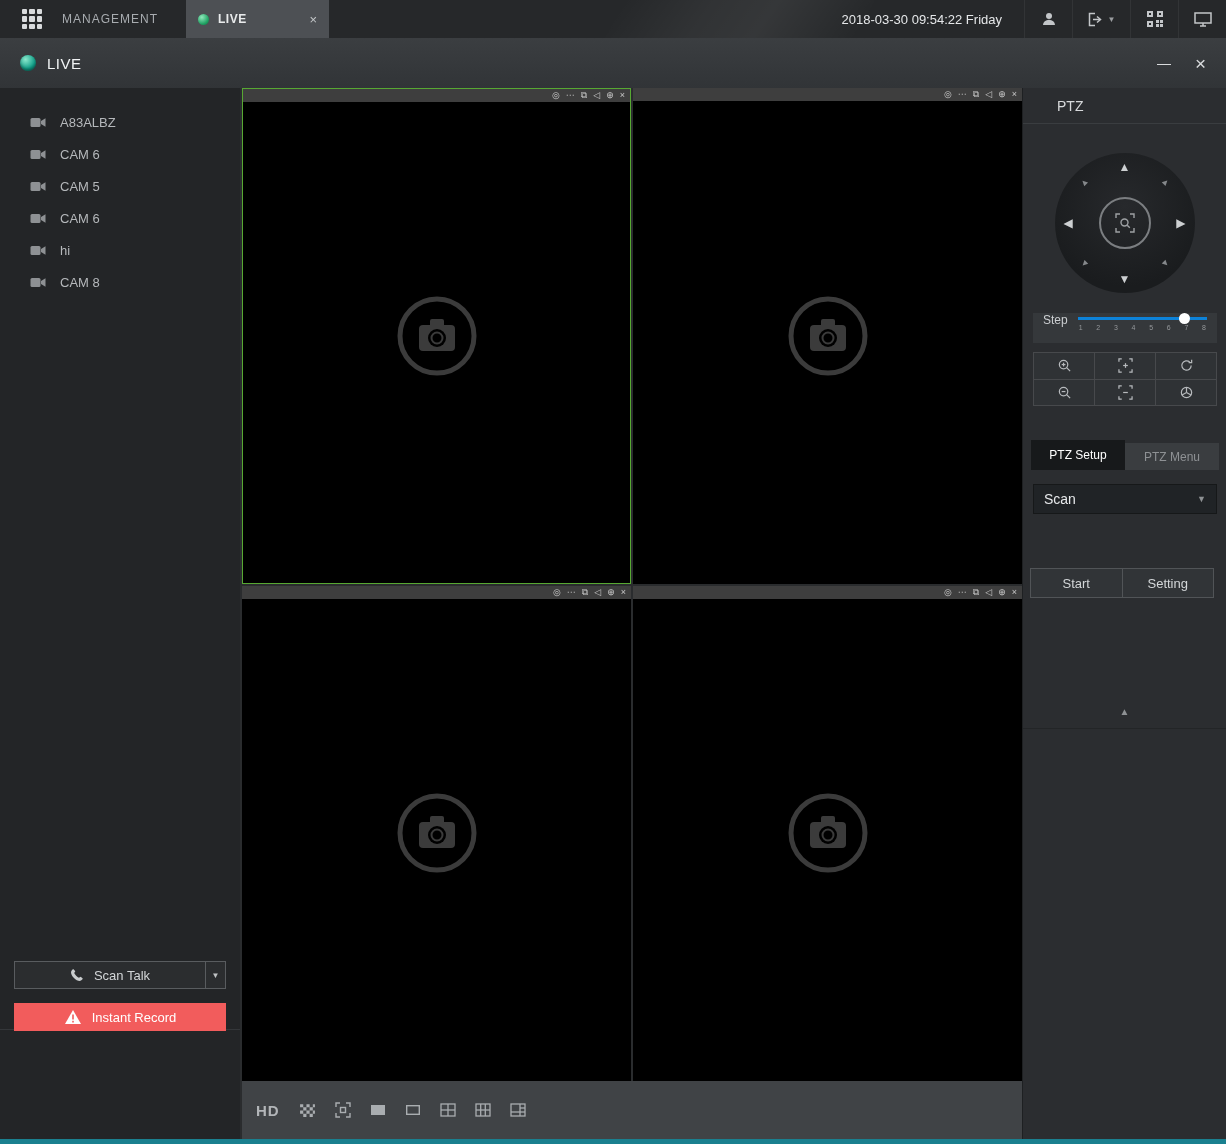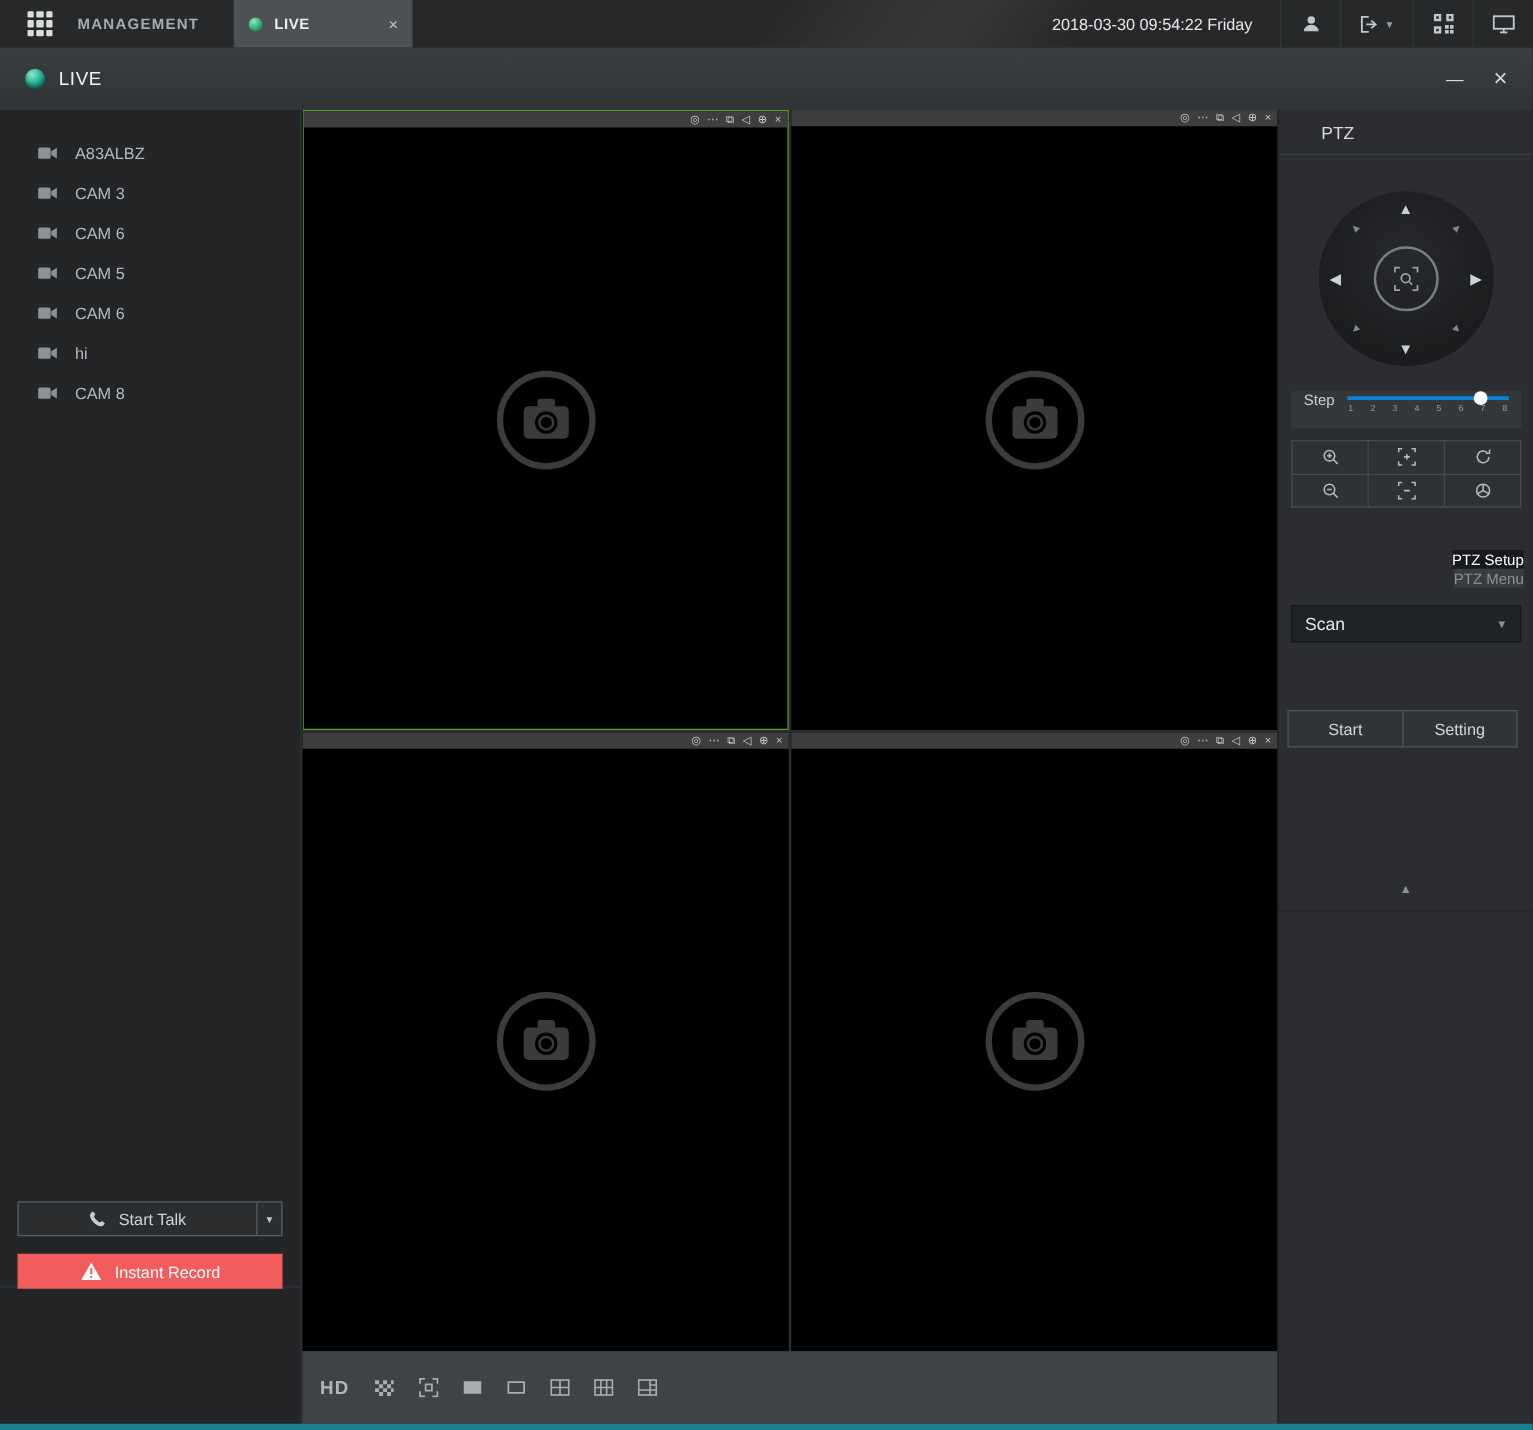--- a/index.html
+++ b/index.html
@@ -4,21 +4,21 @@
 <style>
   * { margin:0; padding:0; box-sizing:border-box; }
   html,body { background:#1b1d1f; }
   body { font-family:"Liberation Sans", sans-serif; width:1226px; height:1144px; overflow:hidden; }
   .app { position:relative; width:1226px; height:1144px; background:#2a2c2e; }
 
   
   .topbar { position:absolute; top:0; left:0; width:1226px; height:38px; background:#26282a; display:flex; align-items:center; z-index:5; }
   .grid-icon { width:20px; height:20px; margin:0 20px 0 22px; display:grid; grid-template-columns:repeat(3,1fr); grid-template-rows:repeat(3,1fr); gap:2px; cursor:pointer; }
   .grid-icon i { background:#d9dbdd; border-radius:1px; }
-  .mgmt { font-size:12px; font-weight:bold; letter-spacing:1px; color:#a8acb0; margin-right:28px; cursor:pointer; }
+  .mgmt { font-size:12px; font-weight:normal; letter-spacing:1px; color:#a8acb0; margin-right:28px; cursor:pointer; }
   .live-tab { height:38px; width:143px; background:#4d5054; display:flex; align-items:center; padding:0 12px; gap:9px; cursor:pointer; }
   .live-dot { width:11px; height:11px; border-radius:50%; background:radial-gradient(circle at 35% 30%, #8fe8bb, #1fa062 65%, #0d6b3e); }
   .live-tab-label { flex:1; font-size:12px; font-weight:bold; letter-spacing:.5px; color:#e9ebec; }
   .tab-close { color:#c4c7c9; font-size:13px; line-height:1; }
   .topbar-streak { position:absolute; left:615px; top:0; width:250px; height:38px; background:linear-gradient(100deg, rgba(255,255,255,0) 0%, rgba(255,255,255,.05) 35%, rgba(255,255,255,.07) 60%, rgba(255,255,255,0) 100%); transform:skewX(-28deg); pointer-events:none; }
   .topbar-right { margin-left:auto; display:flex; align-items:stretch; height:38px; }
   .datetime { font-size:13px; color:#e5e7e9; align-self:center; margin-right:22px; }
   .tb-cell { width:48px; display:flex; align-items:center; justify-content:center; gap:4px; border-left:1px solid #323436; cursor:pointer; }
   .tb-cell.wide { width:58px; }
   .tb-caret { font-size:8px; color:#9fa0a3; color:#9a9da0; }
@@ -75,21 +75,21 @@
   .step-label { font-size:12px; color:#cbced1; margin-right:10px; }
   .slider { flex:1; position:relative; height:18px; }
   .slider-track { position:absolute; top:4px; left:0; right:0; height:3px; background:#0d82d8; cursor:pointer; }
   .slider-knob { position:absolute; top:0; left:78%; width:11px; height:11px; border-radius:50%; background:#ffffff; cursor:pointer; }
   .step-nums { position:absolute; top:11px; left:1px; right:1px; display:flex; justify-content:space-between; }
   .step-nums span { font-size:7px; color:#94979a; }
 
   .ptz-btns { position:absolute; top:264px; left:10px; width:184px; height:54px; display:grid; grid-template-columns:repeat(3,1fr); grid-template-rows:repeat(2,1fr); gap:1px; background:#47494c; border:1px solid #47494c; }
   .ptz-btn { background:#2f3235; display:flex; align-items:center; justify-content:center; cursor:pointer; }
 
-  .ptz-tabs { position:absolute; top:352px; left:8px; width:188px; height:30px; display:flex; align-items:flex-end;flex-direction:column; }
+  .ptz-tabs { position:absolute; top:352px; left:8px; width:188px; height:30px; display:flex; align-items:flex-end; }
   .ptz-tab { flex:1; height:27px; display:flex; align-items:center; justify-content:center; font-size:12px; background:#3a3d40; color:#8e9194; cursor:pointer; }
   .ptz-tab.active { height:30px; background:#17191b; color:#ffffff; }
 
   .scan-select { position:absolute; top:396px; left:10px; width:184px; height:30px; background:#202326; border:1px solid #161819; display:flex; align-items:center; padding:0 10px; color:#e6e8ea; font-size:14px; cursor:pointer; }
   .scan-caret { margin-left:auto; font-size:9px; color:#8e9194; }
 
   .ptz-actions { position:absolute; top:480px; left:7px; width:184px; height:30px; display:flex; }
   .ptz-action { flex:1; border:1px solid #515457; background:#313437; color:#d3d6d8; font-size:13px; display:flex; align-items:center; justify-content:center; cursor:pointer; }
   .ptz-action + .ptz-action { margin-left:-1px; }
 
@@ -171,27 +171,20 @@
             <rect x="0.5" y="1" width="10" height="9" rx="1.5" fill="#8e9194"></rect>
             <path d="M11 4 L15.5 1.2 V9.8 L11 7 Z" fill="#8e9194"></path>
           </svg>
         <span>A83ALBZ</span>
       </div>
       <div class="cam-item">
         <svg width="16" height="11" viewBox="0 0 16 11">
             <rect x="0.5" y="1" width="10" height="9" rx="1.5" fill="#8e9194"></rect>
             <path d="M11 4 L15.5 1.2 V9.8 L11 7 Z" fill="#8e9194"></path>
           </svg>
-        <span>CAM 3</span>
-      </div>
-      <div class="cam-item">
-        <svg width="16" height="11" viewBox="0 0 16 11">
-            <rect x="0.5" y="1" width="10" height="9" rx="1.5" fill="#8e9194"></rect>
-            <path d="M11 4 L15.5 1.2 V9.8 L11 7 Z" fill="#8e9194"></path>
-          </svg>
         <span>CAM 6</span>
       </div>
       <div class="cam-item">
         <svg width="16" height="11" viewBox="0 0 16 11">
             <rect x="0.5" y="1" width="10" height="9" rx="1.5" fill="#8e9194"></rect>
             <path d="M11 4 L15.5 1.2 V9.8 L11 7 Z" fill="#8e9194"></path>
           </svg>
         <span>CAM 5</span>
       </div>
       <div class="cam-item">
@@ -217,21 +210,21 @@
       </div>
     </div>
     <div class="sidebar-divider"></div>
   </div>
 
   <div class="start-talk">
     <div class="start-talk-main">
       <svg width="14" height="14" viewBox="0 0 14 14" fill="#c9ccce">
           <path d="M3.2 1.1 L5.3 3.2 L4.2 5.1 C4.8 6.7 7.3 9.2 8.9 9.8 L10.8 8.7 L12.9 10.8 C12.9 10.8 11.5 13 9.8 13 C6 13 1 8 1 4.2 C1 2.5 3.2 1.1 3.2 1.1 Z"></path>
         </svg>
-      <span>Start Talk</span>
+      <span>Scan Talk</span>
     </div>
     <div class="start-talk-caret">
       <span>▼</span>
     </div>
   </div>
 
   <div class="instant-record">
     <svg width="18" height="16" viewBox="0 0 18 16">
         <path d="M9 1 L17 15 H1 Z" fill="#ffffff"></path>
         <rect x="8.2" y="5.5" width="1.6" height="5" fill="#f25c5c"></rect>

